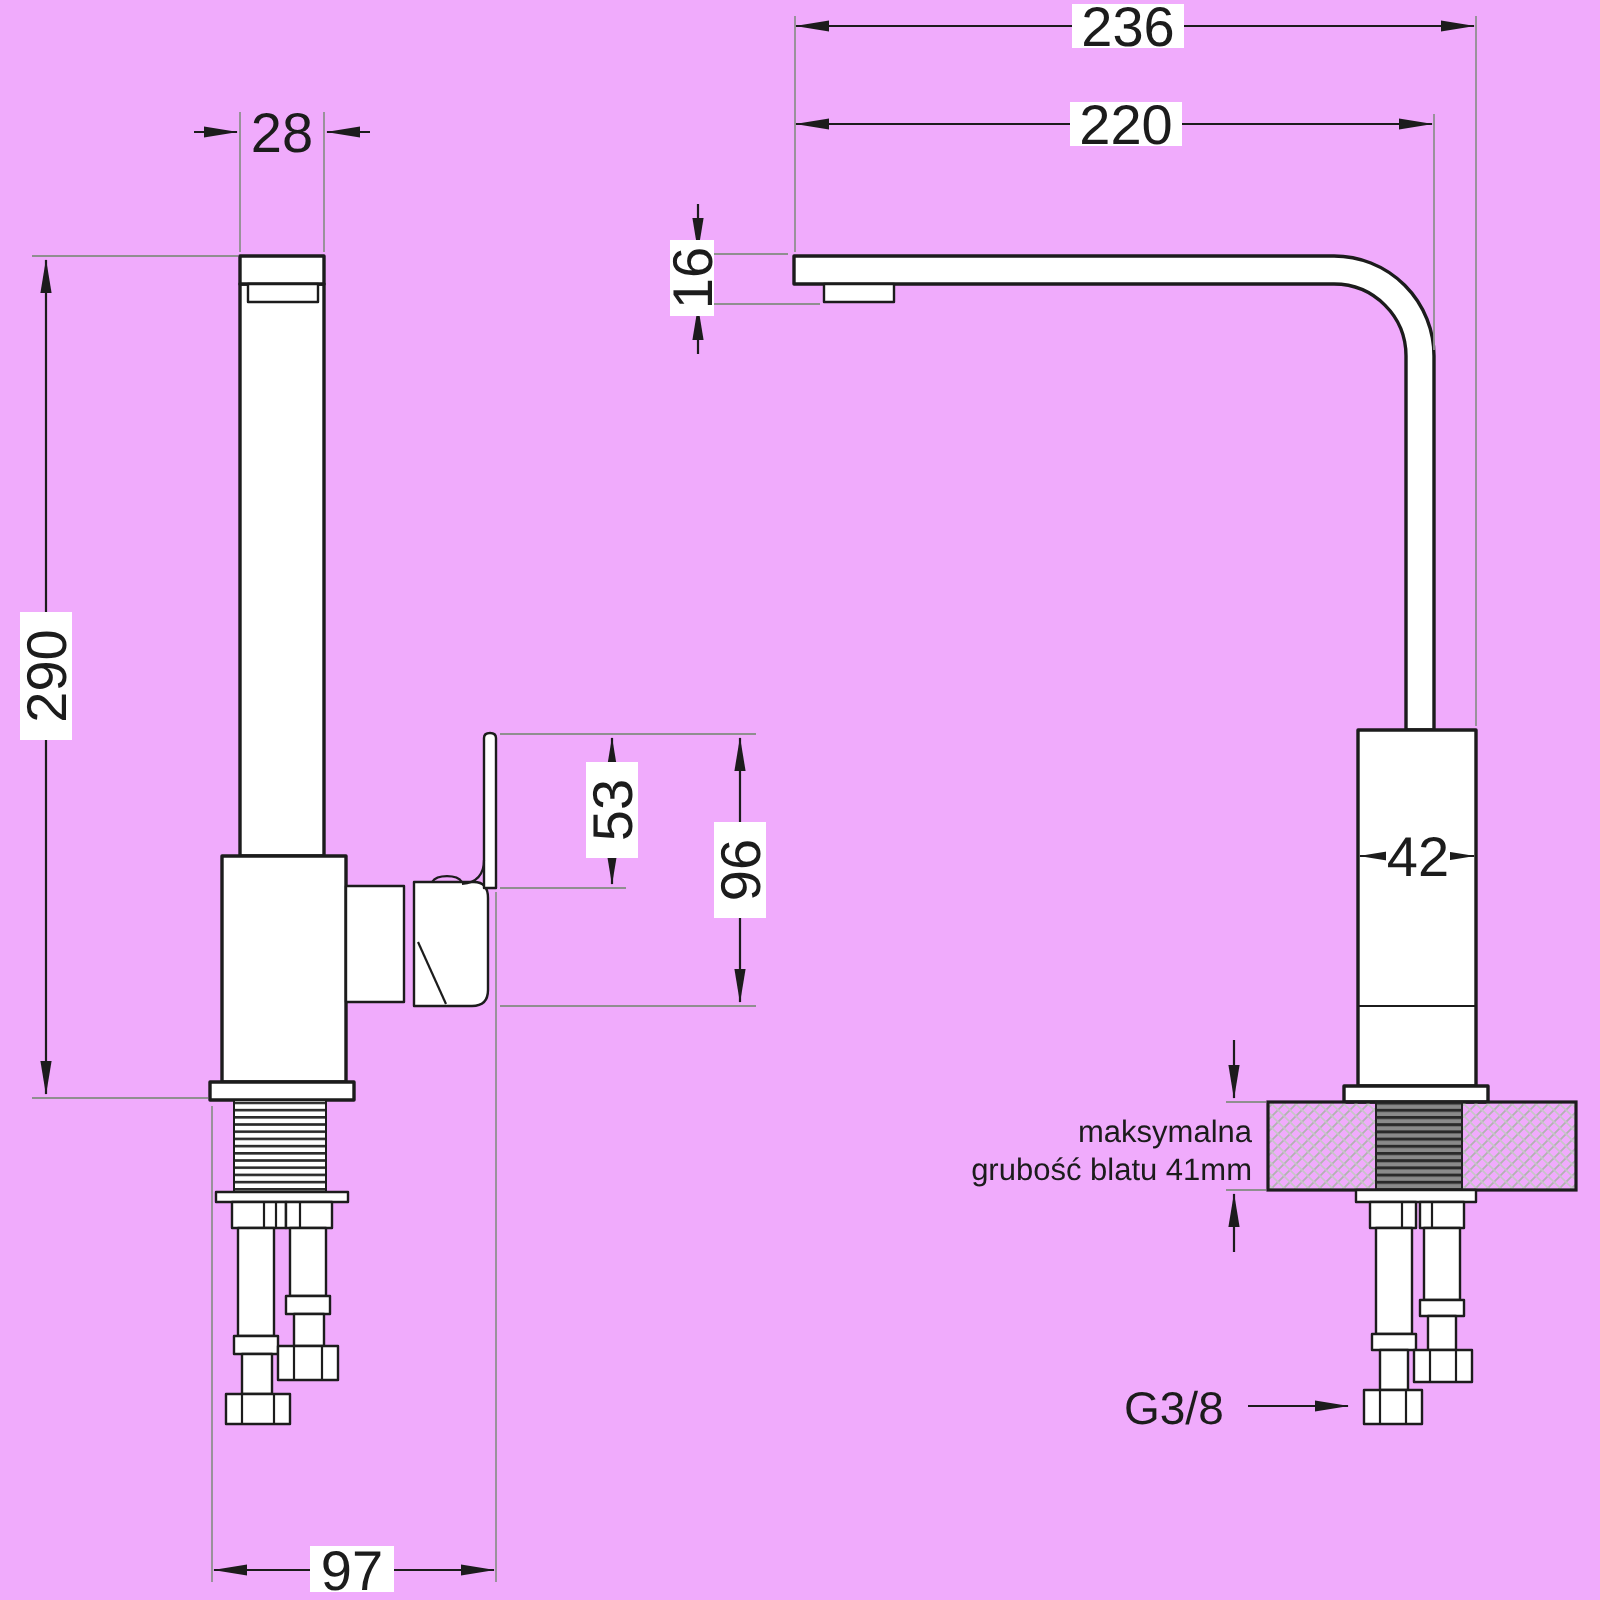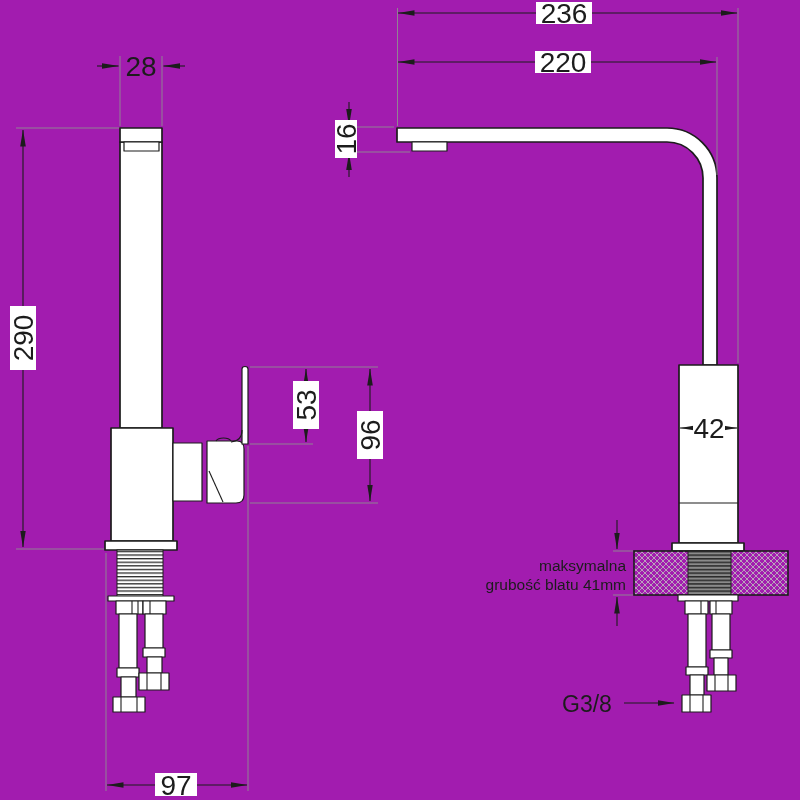--- a/index.html
+++ b/index.html
@@ -1,16 +1,16 @@
 <!DOCTYPE html>
 <html><head>
 <meta charset="utf-8">
 <style>
   html,body{margin:0;padding:0;background:#fff;}
-  #stage{position:relative;width:800px;height:800px;background:#a21caf;overflow:hidden;}
+  #stage{position:relative;width:800px;height:800px;background:#f0abfc;overflow:hidden;}
   svg{position:absolute;left:0;top:0;}
   .objthin{fill:none;stroke:#1c1c1c;stroke-width:1.1;stroke-linejoin:round;}
   .fw{fill:#ffffff;stroke:#1c1c1c;stroke-width:1.7;stroke-linejoin:round;}
   .fwt{fill:#ffffff;stroke:#1c1c1c;stroke-width:1.2;stroke-linejoin:round;}
   .dim{stroke:#1c1c1c;stroke-width:1.1;fill:none;}
   .ext{stroke:#8f8f8f;stroke-width:0.9;fill:none;}
   .ko{fill:#ffffff;stroke:none;}
   text{font-family:"Liberation Sans","DejaVu Sans",sans-serif;fill:#1c1c1c;}
   .dimtxt{font-size:28px;text-anchor:middle;}
   .notetxt{font-size:15.5px;text-anchor:end;}

